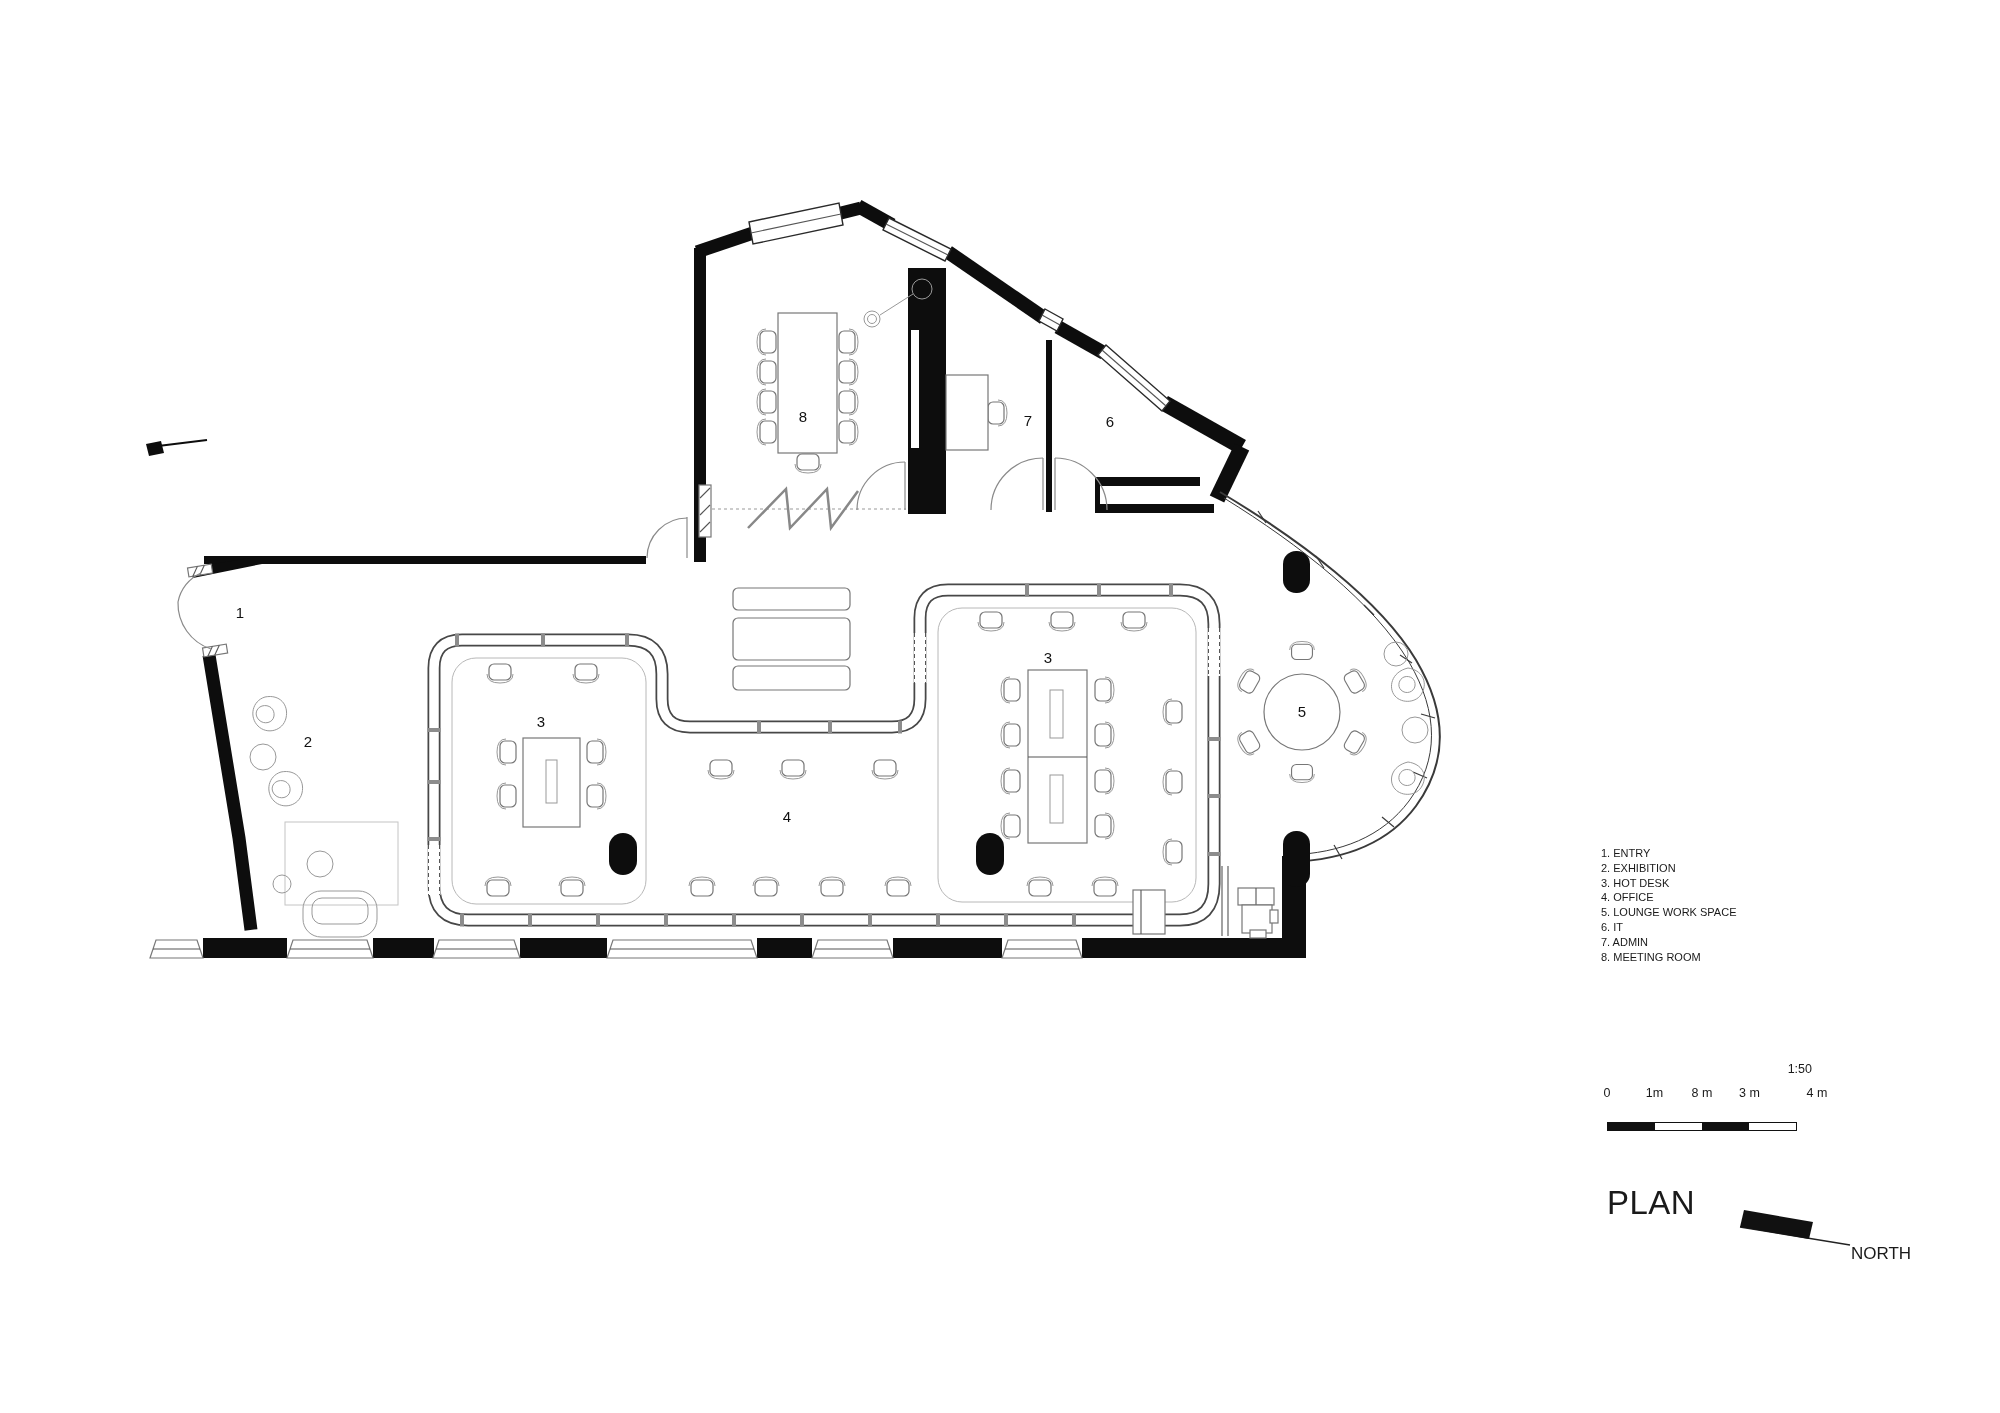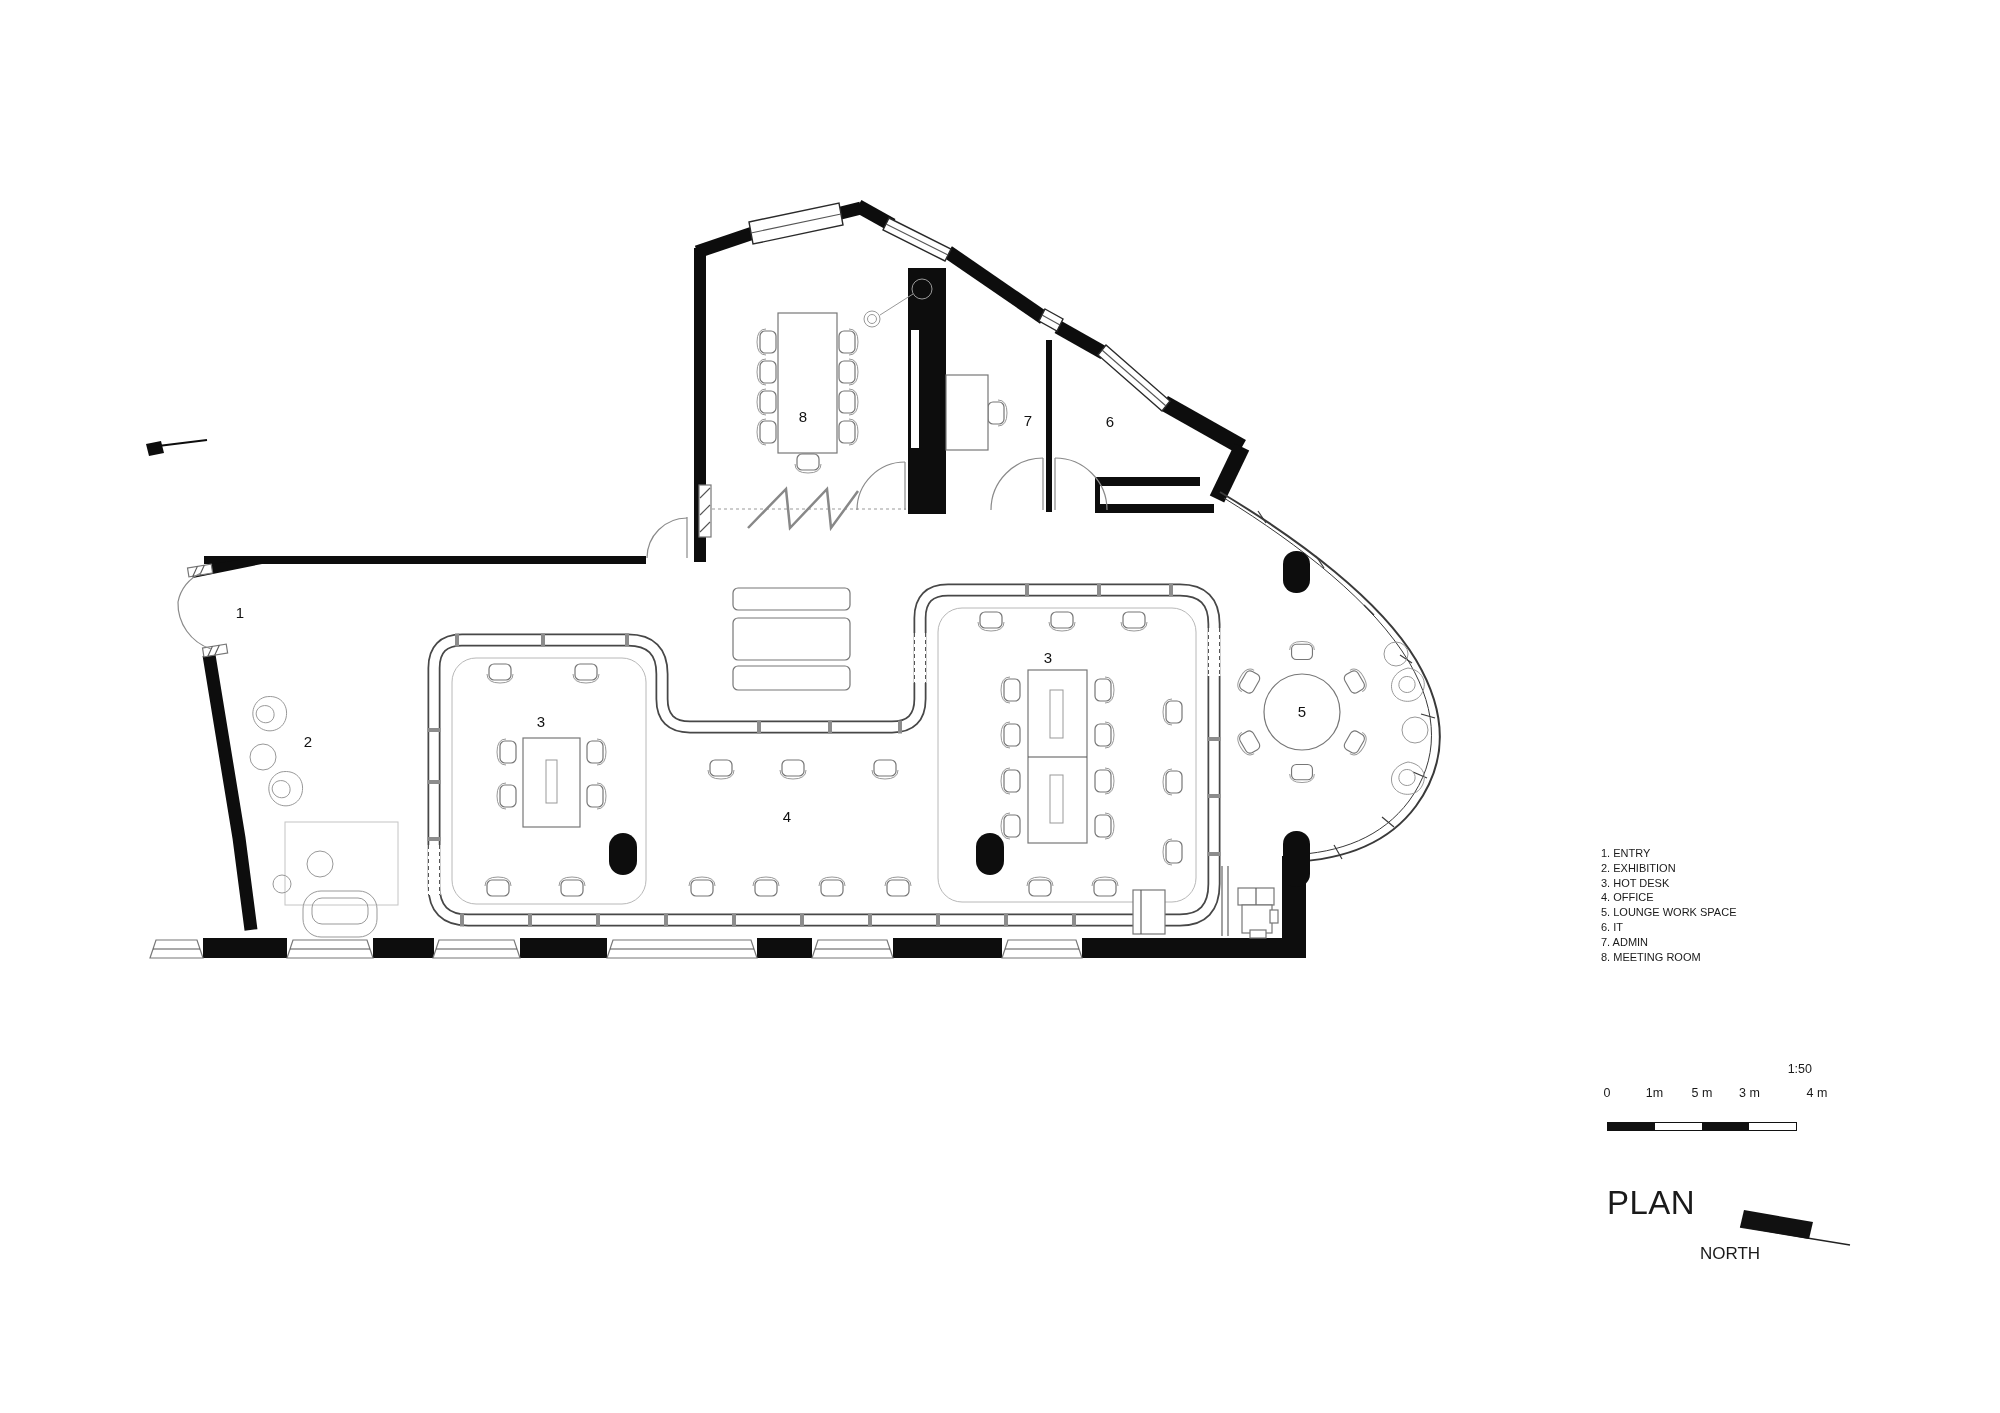--- a/index.html
+++ b/index.html
@@ -21,21 +21,21 @@
   .legend{position:absolute;left:1601px;top:846px;font-size:11px;line-height:14.8px;white-space:nowrap;}
   .scale-ratio{position:absolute;left:1737px;top:1062px;width:75px;text-align:right;font-size:12.5px;}
   .scale-ticks{position:absolute;left:0;top:1086px;width:2000px;height:16px;font-size:12.5px;}
   .scale-ticks span{position:absolute;transform:translateX(-50%);}
   .scale-bar{position:absolute;left:1607px;top:1122px;width:190px;height:9px;border:1px solid #111;
              display:flex;box-sizing:border-box;}
   .scale-bar span{height:100%;}
   .seg-b{background:#111;}
   .seg-w{background:#fff;}
   .plan-title{position:absolute;left:1607px;top:1184px;font-size:33px;letter-spacing:0.5px;}
-  .north-label{position:absolute;left:1685px;top:1244px;width:90px;text-align:center;font-size:17px;}
+  .north-label{position:absolute;left:1836px;top:1244px;width:90px;text-align:center;font-size:17px;}
 </style>
 </head>
 <body>
 
 <div class="canvas">
 
   <svg width="2000" height="1413" viewBox="0 0 2000 1413">
     <defs>
       <g id="chair">
         <rect x="-11" y="-10" width="22" height="16" rx="5" class="furn"></rect>
@@ -387,21 +387,21 @@
       <div>5. LOUNGE WORK SPACE</div>
       <div>6. IT</div>
       <div>7. ADMIN</div>
       <div>8. MEETING ROOM</div>
     </div>
 
   <div class="scale-ratio">1:50</div>
   <div class="scale-ticks" id="scale-ticks">
       <span style="left: 1607px;">0</span>
       <span style="left: 1654.5px;">1m</span>
-      <span style="left: 1702px;">5 m</span>
+      <span style="left: 1702px;">8 m</span>
       <span style="left: 1749.5px;">3 m</span>
       <span style="left: 1797px; margin-left: 20px;">4 m</span>
     </div>
   <div class="scale-bar">
     <span class="seg-b" style="width:47.5px"></span>
     <span class="seg-w" style="width:47.5px"></span>
     <span class="seg-b" style="width:47.5px"></span>
     <span class="seg-w" style="width:47.5px"></span>
   </div>
 

